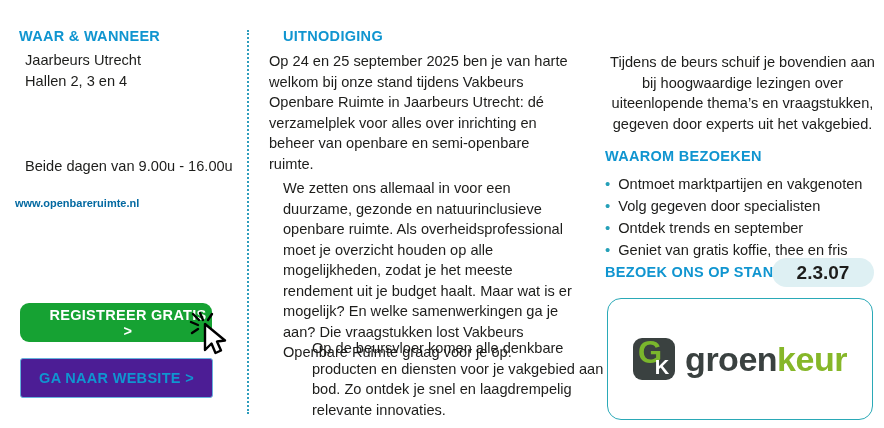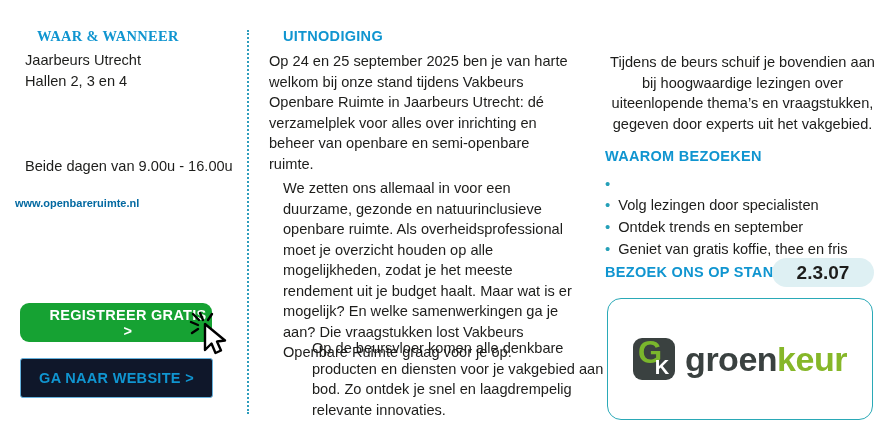--- a/index.html
+++ b/index.html
@@ -47,21 +47,21 @@
     font-size: 14.5px;
     font-weight: bold;
     letter-spacing: 0.3px;
     cursor: pointer;
     padding-left: 24px;
   }
   .btn-outline {
     position: absolute;
     left: 20px; top: 358px;
     width: 193px; height: 40px;
-    background: #0f172a;
+    background: #4c1d95;
     border: 1.5px solid #67b2dd;
     border-radius: 3px;
     color: #1095d0;
     font-family: "Liberation Sans", sans-serif;
     font-size: 14.5px;
     font-weight: bold;
     letter-spacing: 0.3px;
     cursor: pointer;
   }
   .cursor-icon {
@@ -159,21 +159,21 @@
     white-space: nowrap;
   }
   .logo-word .dark { color: #3a4140; }
   .logo-word .green { color: #86b729; }
 </style>
 </head>
 <body>
 
 <div class="page">
 
-  <div class="heading" style="left:37px; top:28px;font-family:Liberation Serif, serif;">WAAR &amp; WANNEER</div>
+  <div class="heading" style="left:19px; top:28px;">WAAR &amp; WANNEER</div>
 
   <div class="body-text" style="left:25px; top:50px;">
     <div>Jaarbeurs Utrecht</div>
     <div>Hallen 2, 3 en 4</div>
   </div>
 
 
   <div class="body-text" style="left:25px; top:156px;">Beide dagen van 9.00u - 16.00u</div>
 
   <a class="website-link">www.openbareruimte.nl</a>
@@ -200,24 +200,25 @@
   <p class="body-text mid-p2">We zetten ons allemaal in voor een duurzame, gezonde en natuurinclusieve openbare ruimte. Als overheidsprofessional moet je overzicht houden op alle mogelijkheden, zodat je het meeste rendement uit je budget haalt. Maar wat is er mogelijk? En welke samenwerkingen ga je aan? Die vraagstukken lost Vakbeurs Openbare Ruimte graag voor je op.</p>
   <p class="body-text mid-p3">Op de beursvloer komen alle denkbare producten en diensten voor je vakgebied aan bod. Zo ontdek je snel en laagdrempelig relevante innovaties.</p>
 
   <p class="body-text right-intro">Tijdens de beurs schuif je bovendien aan bij hoogwaardige lezingen over uiteenlopende thema’s en vraagstukken, gegeven door experts uit het vakgebied.</p>
 
   <div class="heading why-heading" style="position:absolute;">WAAROM BEZOEKEN</div>
 
   <ul class="bullet-list">
     <li>
       <span class="bullet">•</span>
-    </li>
-    <li>
-      <span class="bullet">•</span>
-      <span>Volg lezingen door specialisten</span>
+      <span>Ontmoet marktpartijen en vakgenoten</span>
+    </li>
+    <li>
+      <span class="bullet">•</span>
+      <span>Volg gegeven door specialisten</span>
     </li>
     <li>
       <span class="bullet">•</span>
       <span>Ontdek trends en september</span>
     </li>
     <li>
       <span class="bullet">•</span>
       <span>Geniet van gratis koffie, thee en fris</span>
     </li>
   </ul>

